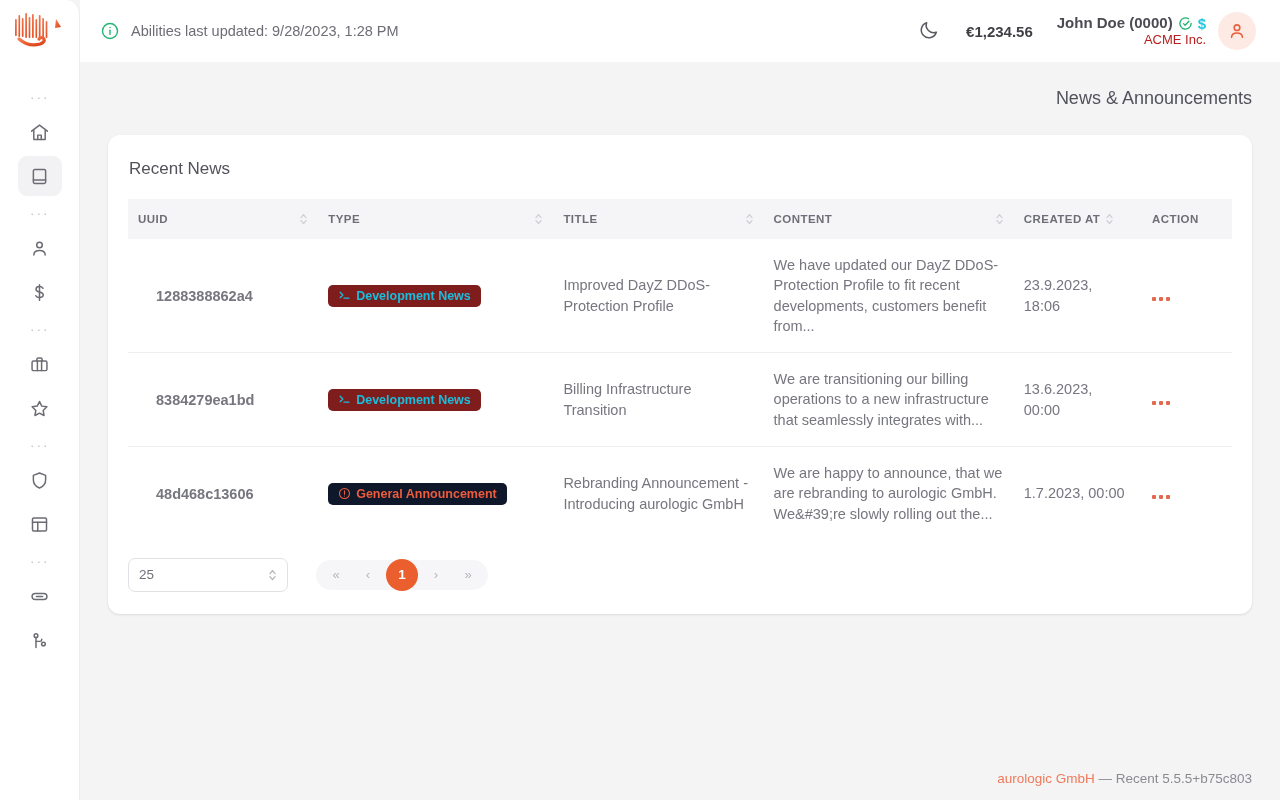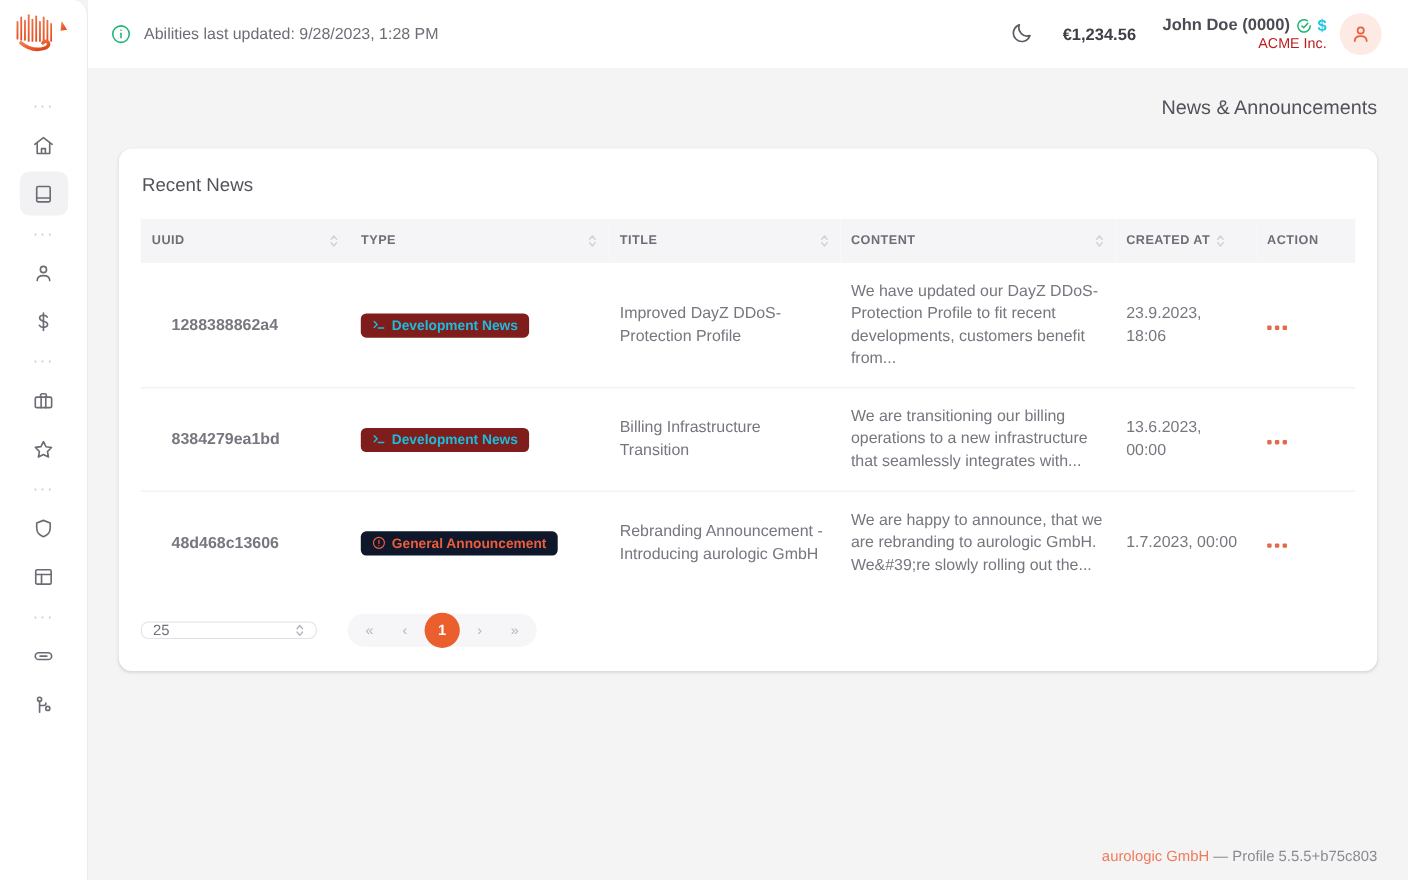--- a/index.html
+++ b/index.html
@@ -237,21 +237,21 @@
   }
 
   
   .table-footer {
     display: flex;
     align-items: center;
     gap: 28px;
     padding: 18px 0 0 0;
   }
   .page-size {
-    width: 160px; height: 16px;
+    width: 160px; height: 34px;
     border: 1px solid #e2e2e6;
     border-radius: 7px;
     display: flex; align-items: center;
     padding: 0 10px;
     background: #fff;
   }
   .page-size-value {
     font-size: 13.5px;
     color: #71717a;
     flex: 1;
@@ -641,17 +641,17 @@
           <span class="pager-btn">‹</span>
           <span class="pager-page">1</span>
           <span class="pager-btn">›</span>
           <span class="pager-btn">»</span>
         </nav>
       </div>
     </section>
 
     <div class="page-footer">
       <span class="brand">aurologic GmbH</span>
-      <span>— Profile 5.5.5+b75c803</span>
+      <span>— Recent 5.5.5+b75c803</span>
     </div>
   </main>
 
 </div>
 
 </body></html>

